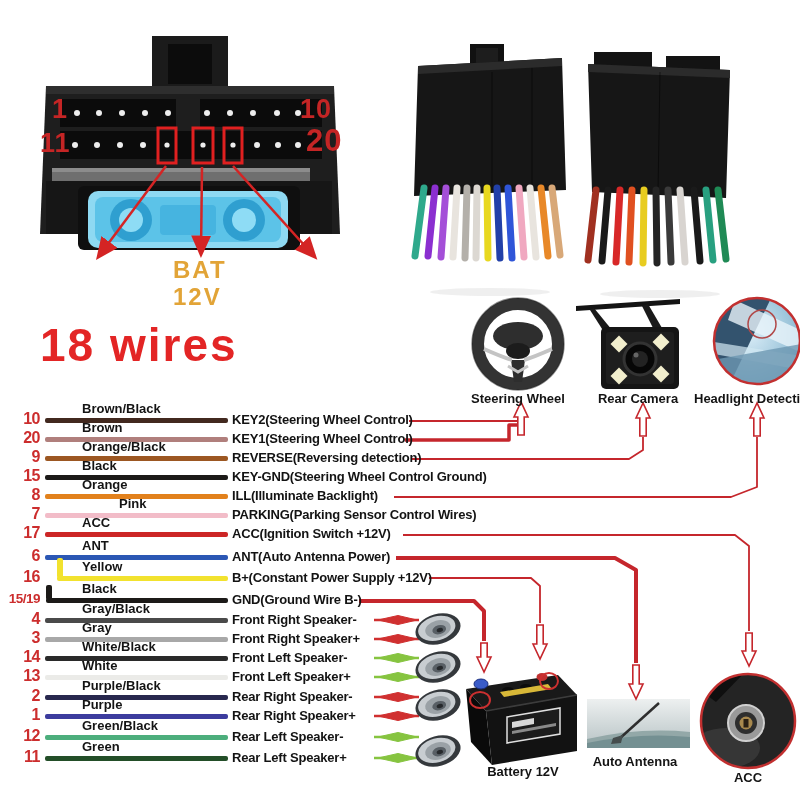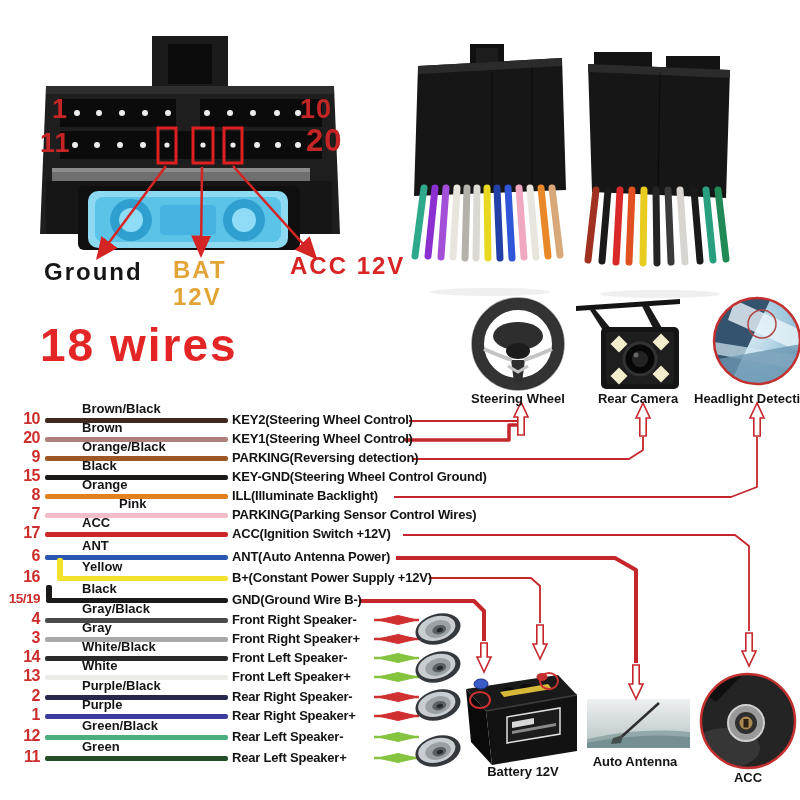--- a/index.html
+++ b/index.html
@@ -284,40 +284,38 @@
     <use href="#spk" transform="translate(438,705)"></use>
     <use href="#spk" transform="translate(438,751)"></use>
   </g>
 </svg>
 
 <div class="cnum" style="left:52px;top:95px">1</div>
 <div class="cnum" style="left:300px;top:95px">10</div>
 <div class="cnum" style="left:40px;top:129px">11</div>
 <div class="cnum" style="left:306px;top:127px;font-size:31px">20</div>
 
-<div class="callout" style="left:44px;top:259px;color:#161616">Ground</div>
 <div class="callout" style="left:173px;top:257px;color:#e2a437">BAT</div>
 <div class="callout" style="left:173px;top:284px;color:#e2a437">12V</div>
-<div class="callout" style="left:290px;top:253px;color:#d82424">ACC 12V</div>
 
 <div class="heading">18 wires</div>
 
 <div id="wire-rows">
       <div class="pin" style="top: 410px;">10</div>
       <div class="wline" style="top: 418px; left: 45px; width: 183px; background: rgb(66, 41, 31);"></div>
       <div class="wname" style="top: 401px;">Brown/Black</div>
       <div class="wlabel" style="top: 412px;">KEY2(Steering Wheel Control)</div>
       <div class="pin" style="top: 429px;">20</div>
       <div class="wline" style="top: 437px; left: 45px; width: 183px; background: rgb(176, 127, 124);"></div>
       <div class="wname" style="top: 420px;">Brown</div>
       <div class="wlabel" style="top: 431px;">KEY1(Steering Wheel Control)</div>
       <div class="pin" style="top: 448px;">9</div>
       <div class="wline" style="top: 456px; left: 45px; width: 183px; background: rgb(156, 87, 34);"></div>
       <div class="wname" style="top: 439px;">Orange/Black</div>
-      <div class="wlabel" style="top: 450px;">PARKING(Reversing detection)</div>
+      <div class="wlabel" style="top: 450px;">REVERSE(Reversing detection)</div>
       <div class="pin" style="top: 467px;">15</div>
       <div class="wline" style="top: 475px; left: 45px; width: 183px; background: rgb(28, 26, 24);"></div>
       <div class="wname" style="top: 458px;">Black</div>
       <div class="wlabel" style="top: 469px;">KEY-GND(Steering Wheel Control Ground)</div>
       <div class="pin" style="top: 486px;">8</div>
       <div class="wline" style="top: 494px; left: 45px; width: 183px; background: rgb(226, 129, 28);"></div>
       <div class="wname" style="top: 477px;">Orange</div>
       <div class="wlabel" style="top: 488px;">ILL(Illuminate Backlight)</div>
       <div class="pin" style="top: 505px;">7</div>
       <div class="wline" style="top: 513px; left: 45px; width: 183px; background: rgb(242, 188, 200);"></div>

